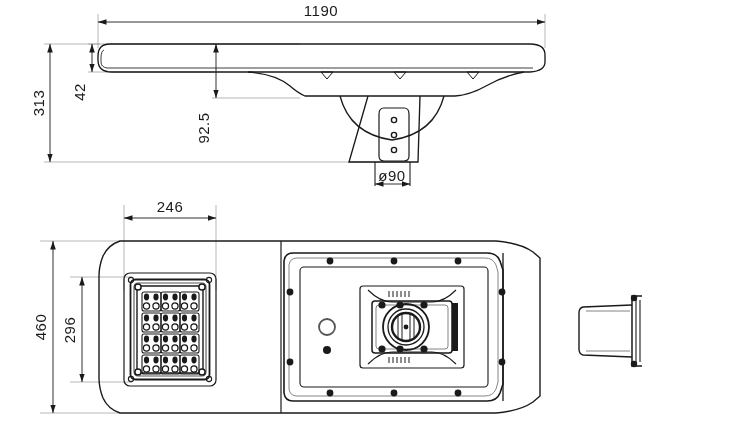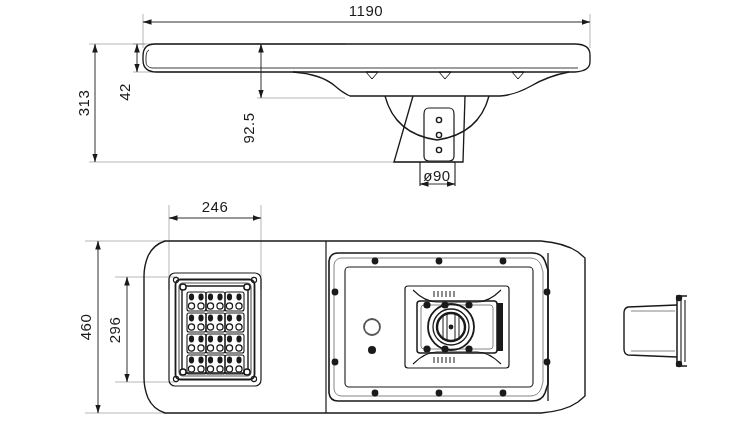--- a/index.html
+++ b/index.html
@@ -10,21 +10,20 @@
   }
   body {
     font-family: "Liberation Sans", sans-serif;
   }
   #drawing-sheet {
     position: relative;
     width: 642px;
     height: 433px;
     background: #ffffff;
     overflow: hidden;
-    margin-left: 45px;
   }
   #drawing-sheet svg {
     display: block;
   }
   .dimtext {
     font-family: "Liberation Sans", sans-serif;
     font-size: 15px;
     fill: #1a1a1a;
     letter-spacing: 0.5px;
   }

